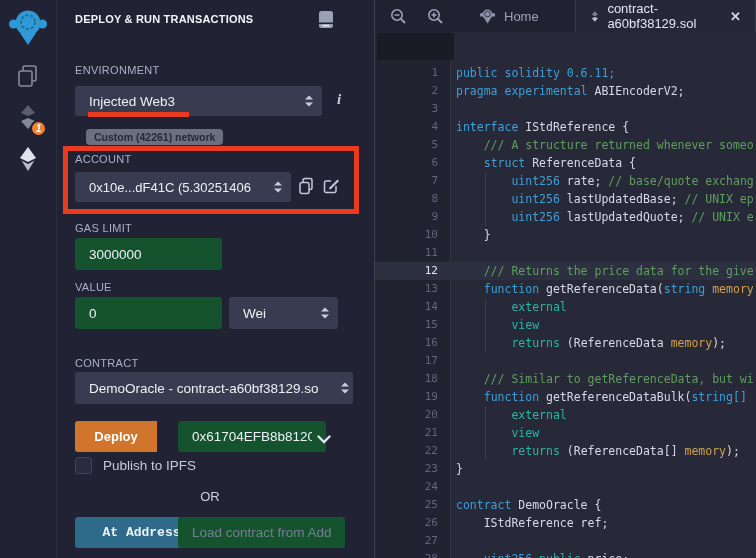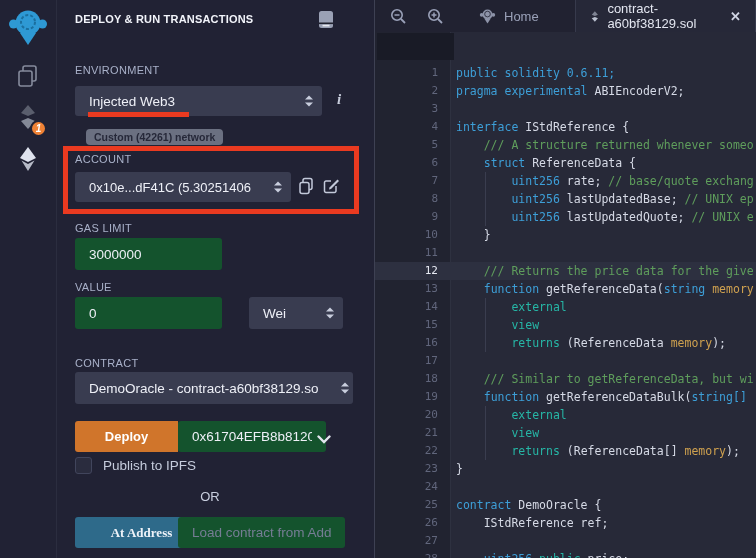--- a/index.html
+++ b/index.html
@@ -39,32 +39,32 @@
 
   
   .anno-underline { left:31px; top:112px; width:101px; height:5px; background:var(--red); z-index:9; }
   .anno-box { left:6px; top:146px; width:296px; height:68px; border:5px solid var(--red); z-index:9; }
 
   .plus-icon { left:72px; top:152px; width:13px; height:13px; border-radius:50%; background:#bcc7e2; position:absolute; }
   .plus-icon::before, .plus-icon::after { content:""; position:absolute; background:#212234; }
   .plus-icon::before { left:6px; top:3px; width:1.8px; height:7px; }
   .plus-icon::after  { left:3px; top:6px; width:7px; height:1.8px; }
 
-  .deploy-btn { left:18px; top:421px; width:103px; height:31px; background:var(--deploy-orange); border:none;
+  .deploy-btn { left:18px; top:421px; width:82px; height:31px; background:var(--deploy-orange); border:none;
                 border-radius:3px 0 0 3px; color:#fff; font-weight:bold; font-size:13px; font-family:"Liberation Sans",sans-serif; }
   .deploy-arg { left:121px; top:421px; width:148px; height:31px; border-radius:0 3px 3px 0; background:#333648;
                 font-size:11px; color:#c4cad9; padding:0 8px; }
   .chev-down { left:260px; top:432px; }
 
   .checkbox { left:18px; top:457px; width:17px; height:17px; background:#2a2c3e; border:1px solid #41455c; border-radius:3px; }
   .pub-label { left:46px; top:458px; font-size:13.5px; color:#c6ccdc; }
   .or-label { left:18px; top:489px; width:270px; text-align:center; font-size:13px; color:#c9cfdf; }
 
   .ataddr-btn { left:18px; top:517px; width:125px; height:31px; background:var(--ataddr-blue); border:none;
-                border-radius:3px 0 0 3px; color:#edf2f8; font-weight:bold; font-size:13px; font-family:Liberation Serif, serif;padding-left:8px; }
+                border-radius:3px 0 0 3px; color:#edf2f8; font-weight:bold; font-size:13px; font-family:Liberation Mono, monospace;padding-left:8px; }
   .ataddr-inp { left:121px; top:517px; width:167px; height:31px; border-radius:0 3px 3px 0; background:#3a3d50; font-size:12.5px; }
 
   .icon-btn { background:none; border:none; padding:0; cursor:pointer; position:absolute; }
 
   
   #editor { position:absolute; left:374px; top:0; right:0; height:558px; background:#272938; border-left:1px solid #3e4153; overflow:hidden; }
   .tabbar { position:absolute; left:0; top:0; right:0; height:32px; background:#212231; display:flex; align-items:center; }
   .zoom-btn { background:none; border:none; padding:0 7px; display:flex; align-items:center; }
   .tab { display:flex; align-items:center; gap:8px; height:32px; padding:0 14px; font-size:13px; color:#9aa1b8; }
   .tab.active { color:#e3e6f0; background:#262838; border-left:1px solid #373a4c; border-right:1px solid #373a4c; }
@@ -161,21 +161,21 @@
       <path d="M13 9 V14 a1.5 1.5 0 0 1 -1.5 1.5 H3 a1.5 1.5 0 0 1 -1.5 -1.5 V5.5 A1.5 1.5 0 0 1 3 4 H8" fill="none" stroke="#c3c9da" stroke-width="1.5"></path>
       <path d="M6.5 10.5 L14.5 2.5 L16 4 L8 12 L6 12.5 Z" fill="#c3c9da"></path>
     </svg>
   </button>
 
   <div class="p-abs flabel" style="left:18px; top:222px;">GAS LIMIT</div>
   <input class="txt" style="left: 18px; top: 238px; width: 147px; height: 32px;" value="3000000">
 
   <div class="p-abs flabel" style="left:18px; top:281px;">VALUE</div>
   <input class="txt" style="left: 18px; top: 297px; width: 147px; height: 32px;" value="0">
-  <div class="sel" style="left:192px; top:297px; width:94px; height:32px;">
+  <div class="sel" style="left:172px; top:297px; width:109px; height:32px;">
     <span class="sel-text">Wei</span>
     <span class="updn">
         <i class="u"></i>
         <i class="d"></i>
       </span>
   </div>
 
   <div class="p-abs flabel" style="left:18px; top:357px;">CONTRACT</div>
   <div class="sel" style="left:18px; top:372px; width:278px; height:32px;">
     <span class="sel-text" style="padding-right:16px;">DemoOracle - contract-a60bf38129.so</span>

